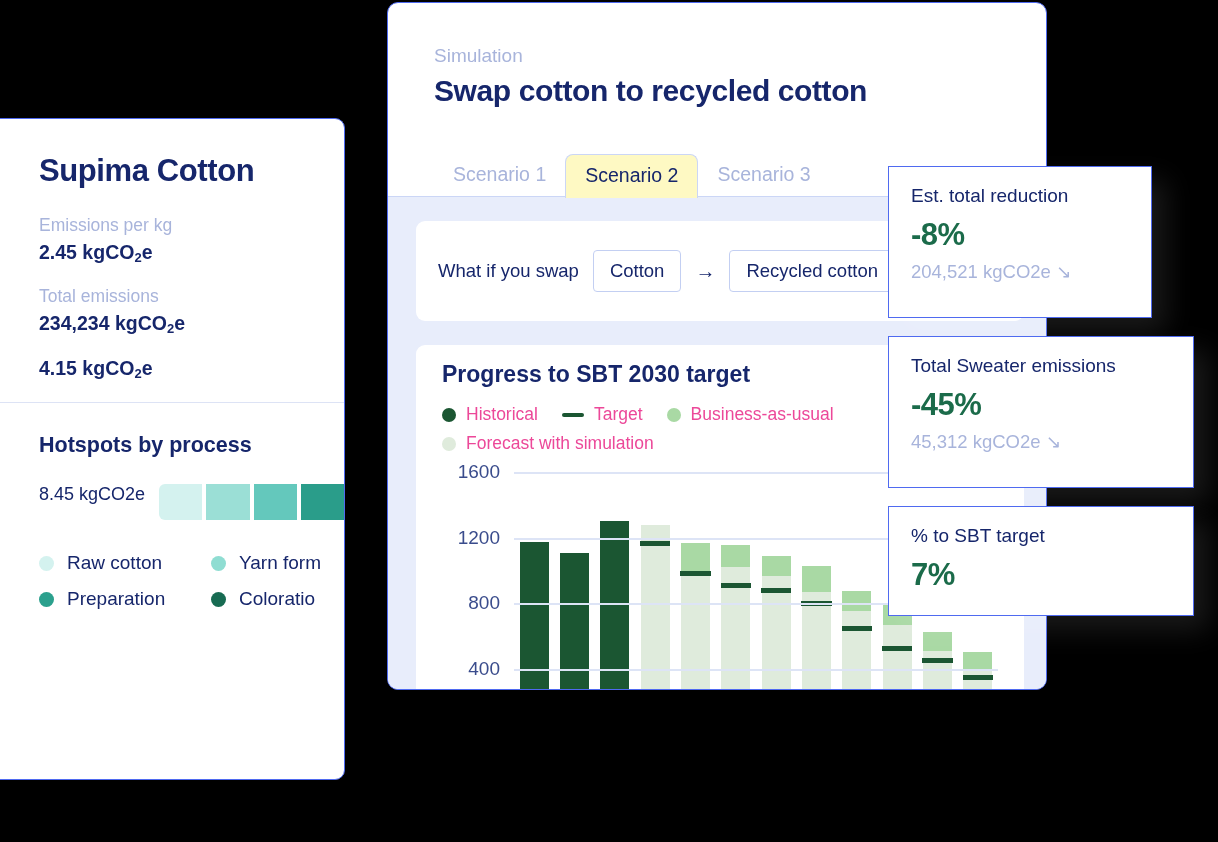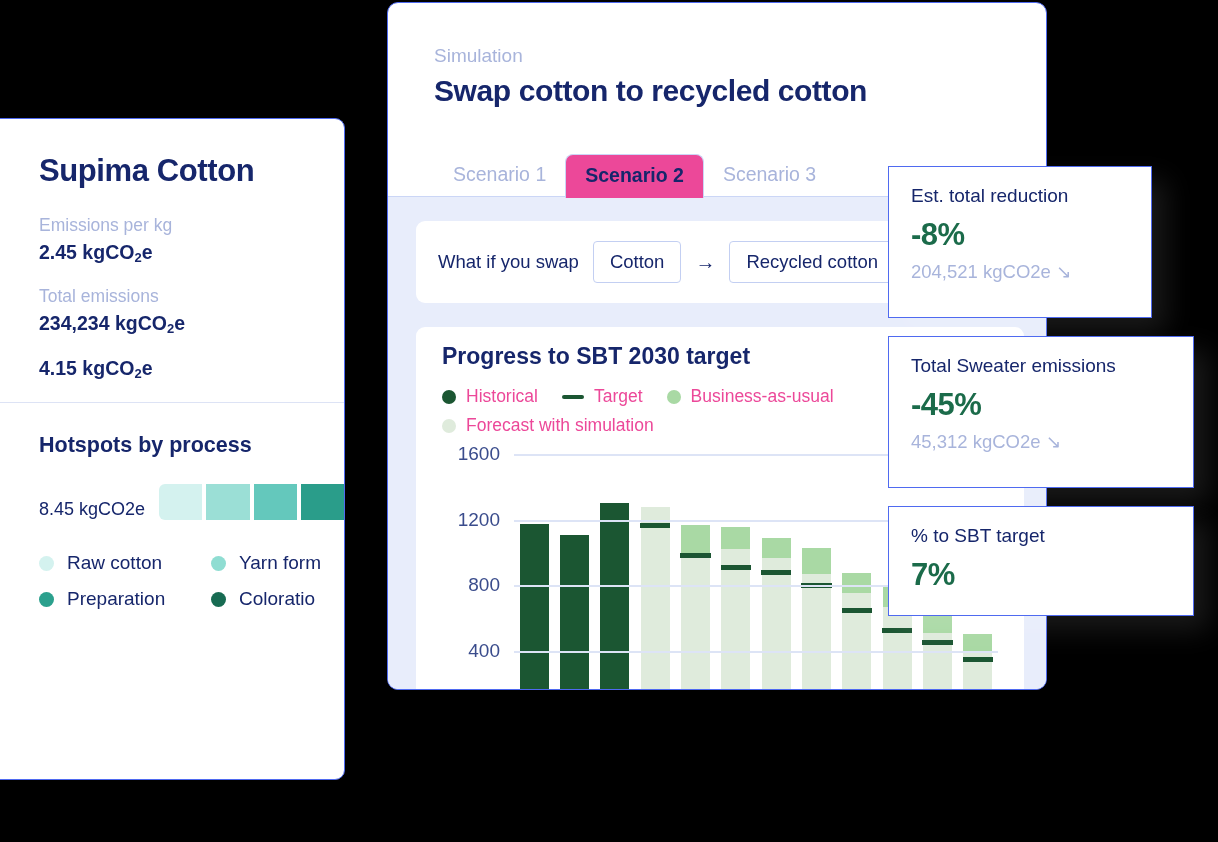--- a/index.html
+++ b/index.html
@@ -36,21 +36,21 @@
   .metric-value {
     font-size: 19.5px; font-weight: bold; color: #16266B; white-space: nowrap;
   }
   .metric-value sub { font-size: 13px; font-weight: bold; vertical-align: -3px; }
   .divider { height: 1px; background: #DDE3F5; margin: 14px 0 0 0; }
 
   .hot-title {
     font-size: 21.5px; font-weight: bold; color: #16266B;
     margin: 30px 0 26px 0; white-space: nowrap;
   }
-  .hot-row { display: flex; align-items: flex-end; gap: 14px; }
+  .hot-row { display: flex; align-items: flex-start; gap: 14px; }
   .hot-amount { font-size: 18px; color: #16266B; white-space: nowrap; }
   .hot-bar { display: flex; height: 36px; border-radius: 6px 0 0 6px; overflow: hidden; }
   .hot-seg { width: 48px; margin-right: 4px; }
   .hot-seg:last-child { margin-right: 0; }
   .hot-legend {
     display: grid; grid-template-columns: 172px 1fr;
     row-gap: 14px; margin-top: 32px;
   }
   .hot-leg-item { display: flex; align-items: center; gap: 13px; }
   .hot-dot { width: 15px; height: 15px; border-radius: 50%; flex: none; }
@@ -66,32 +66,32 @@
   .sim-title {
     font-size: 30px; font-weight: bold; color: #16266B;
     letter-spacing: -0.4px; white-space: nowrap;
   }
   .tabs { display: flex; align-items: flex-end; margin: 42px 0 0 46px; height: 46px; }
   .tab {
     font-size: 19.5px; color: #A8B4DB; padding: 11px 19px 12px 19px;
     white-space: nowrap; line-height: 1;
   }
   .tab.active {
-    color: #16266B; font-weight: bold; background: #ec4899;
+    color: #16266B; font-weight: normal; background: #fef9c3;
     border: 1.5px solid #CBD6F6; border-bottom: none;
     border-radius: 8px 8px 0 0; position: relative; z-index: 3;
     margin-bottom: -1.5px;
   }
   .sim-body {
     background: #E8EDFB; padding: 24px 22px 22px 28px; height: 631px;
     border-top: 1.5px solid #CBD6F6;
   }
   .panel { background: #ffffff; border-radius: 9px; }
   .swap-panel {
-    padding: 20px 22px; display: flex; align-items: center; gap: 14px;
+    padding: 29px 22px; display: flex; align-items: center; gap: 14px;
     margin-bottom: 24px;
   }
   .swap-label { font-size: 18.5px; color: #16266B; white-space: nowrap; }
   .swap-select {
     border: 1.2px solid #C3CFF2; border-radius: 4px;
     padding: 9px 16px; font-size: 18.5px; color: #16266B;
     background: #fff; white-space: nowrap;
   }
   .swap-arrow { font-size: 20px; color: #16266B; }
 

